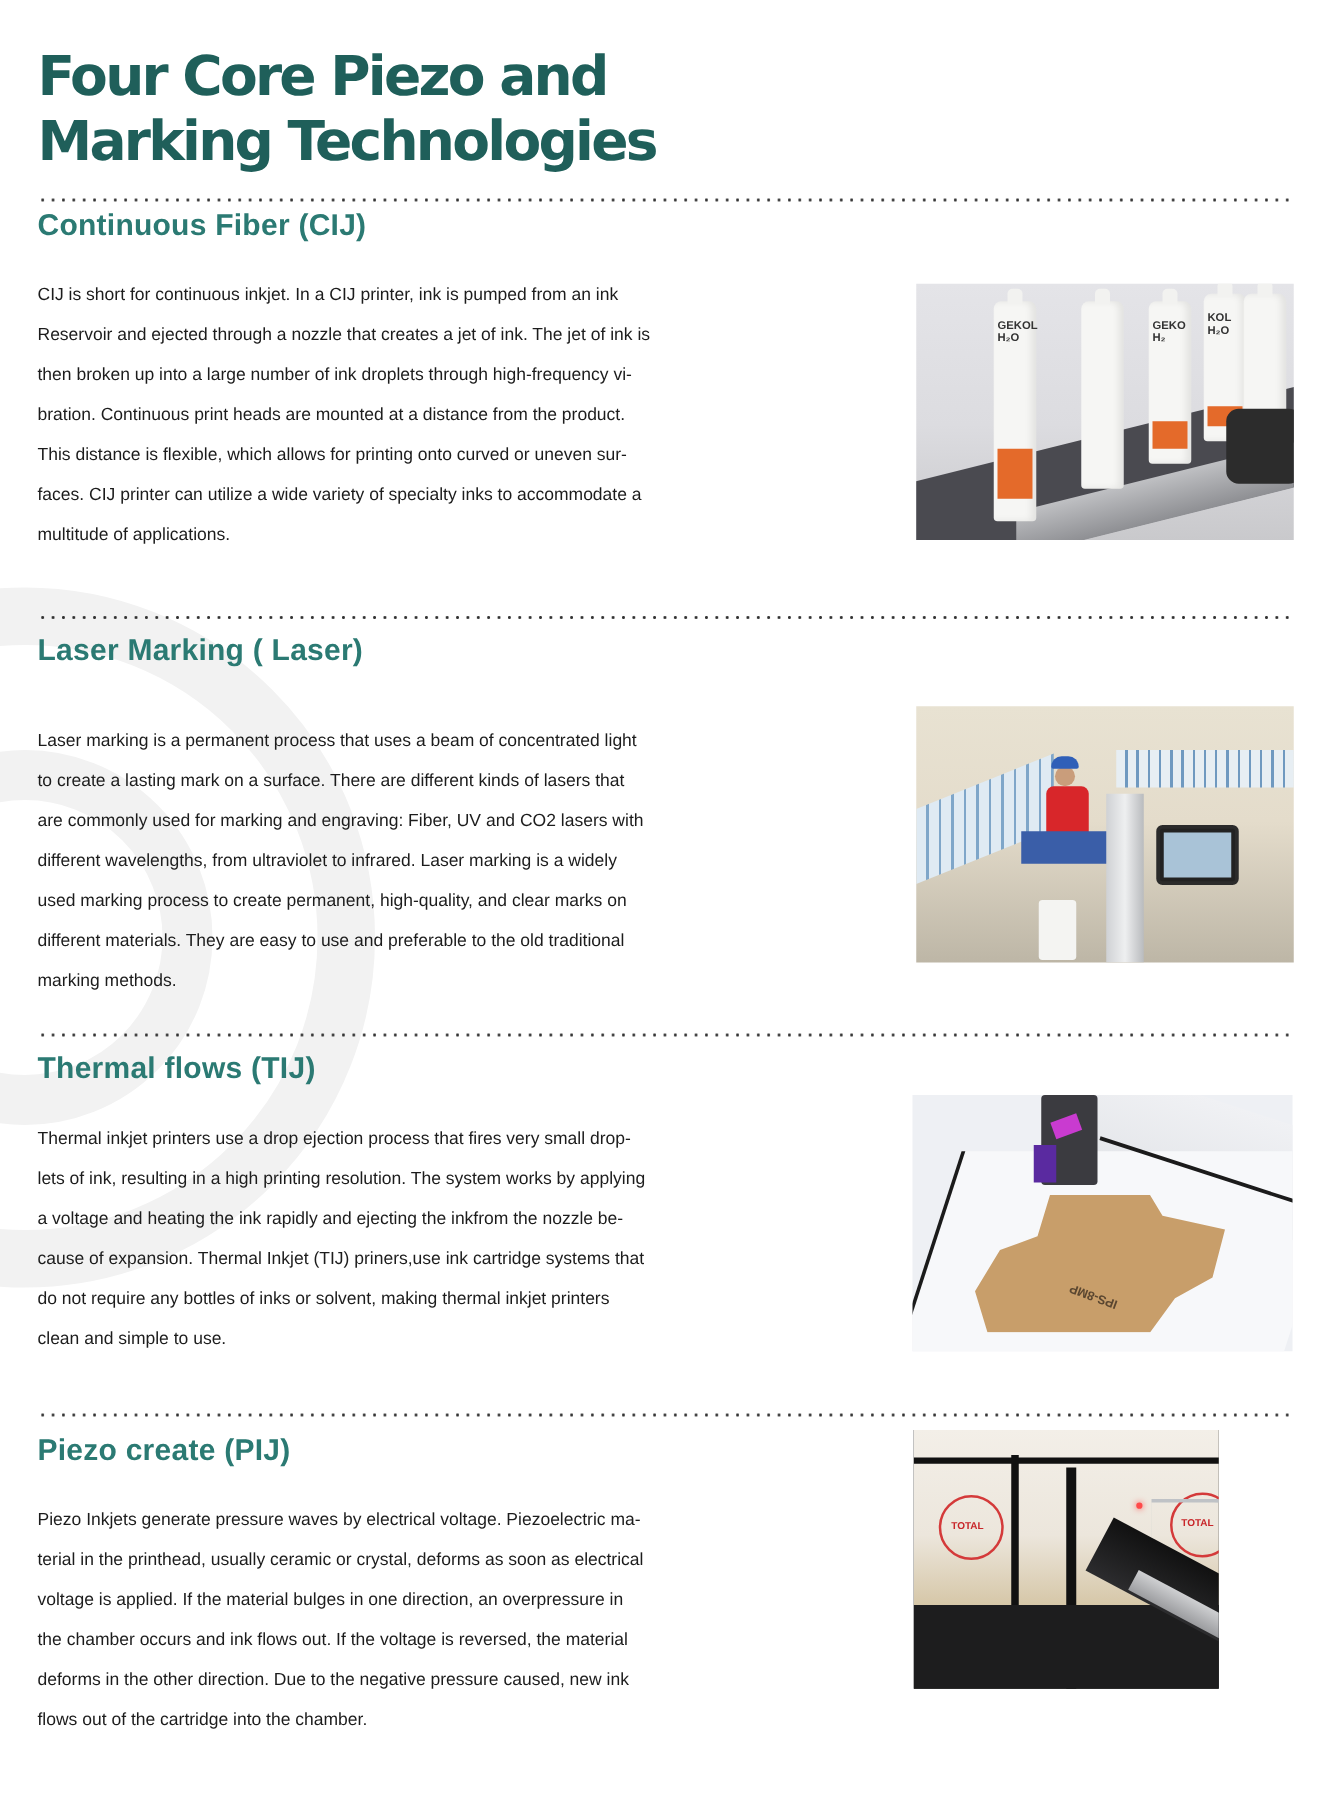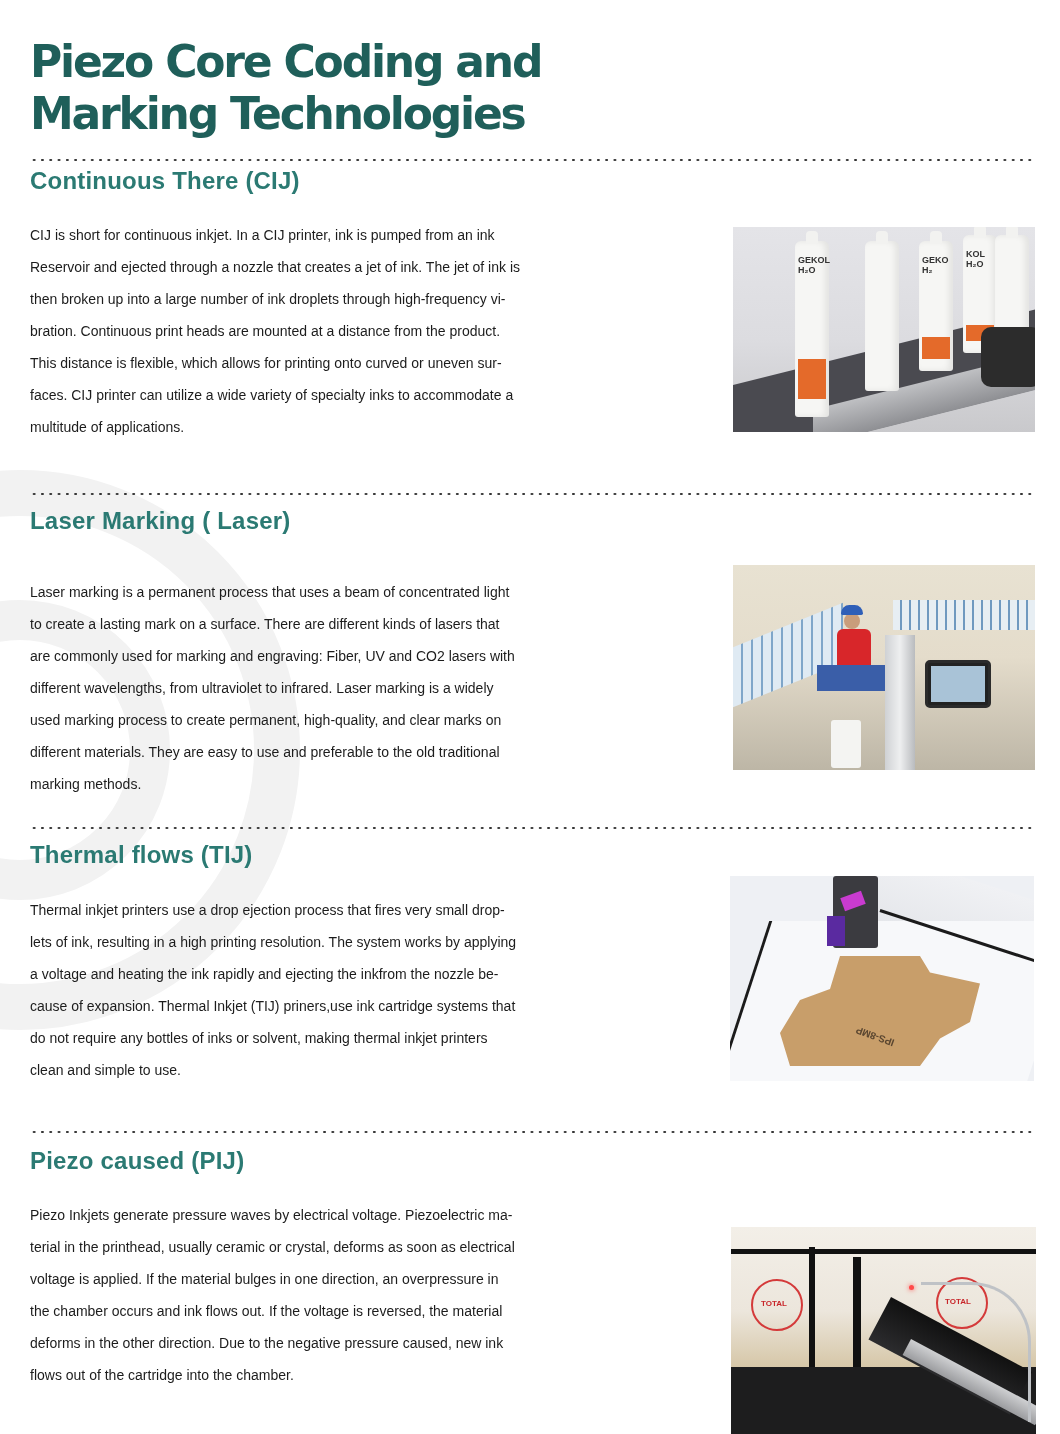--- a/index.html
+++ b/index.html
@@ -67,43 +67,43 @@
   .ph-tij .bed { position:absolute; left:10px; top:45px; width:310px; height:180px; background:#f7f8fa; transform: skewX(-18deg); border-left:3px solid #1b1b1b; }
   .ph-tij .backrail { position:absolute; left:120px; top:0; width:220px; height:92px; background:linear-gradient(180deg,#f0f1f4,#e2e4e8); transform: skewY(18deg); }
   .ph-tij .blackline { position:absolute; left:150px; top:33px; width:190px; height:3px; background:#1b1b1b; transform: rotate(18deg); transform-origin:left; }
   .ph-tij .carriage { position:absolute; left:103px; top:0; width:45px; height:72px; background:#3b3b40; border-radius:3px; }
   .ph-tij .cart { position:absolute; left:97px; top:40px; width:18px; height:30px; background:#5a2aa0; }
   .ph-tij .cart-top { position:absolute; left:112px; top:18px; width:22px; height:14px; background:#c93bd0; transform: rotate(-20deg); }
   .ph-tij .box { position:absolute; left:50px; top:80px; width:200px; height:110px; background:#c89e6a; clip-path: polygon(30% 0,70% 0,75% 15%,100% 25%,95% 60%,80% 75%,70% 100%,5% 100%,0 70%,10% 40%,25% 30%); }
   .ph-tij .box-text { position:absolute; left:125px; top:155px; font-size:10px; color:#5a4630; transform: rotate(200deg); font-weight:bold; }
 
   
-  .ph-pij { left: 731px; top: 1227px; width: 305px; height: 207px; background: #000000; }
+  .ph-pij { left: 731px; top: 1144px; width: 244px; height: 207px; background: #000000; }
   .ph-pij .boxes { position:absolute; left:0; top:0; width:305px; height:140px; background: linear-gradient(180deg,#f3efe8 0%,#ece6dc 60%,#d6c7a8 100%); }
   .ph-pij .logo { position:absolute; width:52px; height:52px; border:2px solid #d43a3a; border-radius:50%; }
   .ph-pij .logo-text { position:absolute; font-size:8px; font-weight:bold; color:#c8262a; }
   .ph-pij .frame-v { position:absolute; background:#111; }
   .ph-pij .belt { position:absolute; left:0; top:140px; width:305px; height:67px; background:#1d1d1e; }
   .ph-pij .arm { position:absolute; left:160px; top:70px; width:160px; height:48px; background:linear-gradient(180deg,#111,#2c2c2e); transform: rotate(28deg); transform-origin:left top; }
   .ph-pij .arm-rail { position:absolute; left:180px; top:112px; width:150px; height:18px; background:linear-gradient(180deg,#cfd0d2,#9b9c9f); transform: rotate(28deg); transform-origin:left top; }
   .ph-pij .cable { position:absolute; left:190px; top:55px; width:110px; height:140px; border:3px solid #bfc2c6; border-left:none; border-bottom:none; border-radius:0 60px 0 0; }
   .ph-pij .laserdot { position:absolute; left:178px; top:58px; width:5px; height:5px; border-radius:50%; background:#ff4a4a; box-shadow:0 0 5px #ff4a4a; }
 </style>
 </head>
 <body>
 
 <div class="watermark" style="left:-260px; top:470px; width:560px; height:560px;">
   <div class="wm-ring" style="left:0; top:0; width:560px; height:560px;"></div>
   <div class="wm-ring" style="left:130px; top:130px; width:300px; height:300px; border-width:40px;"></div>
 </div>
 
-<h1 class="page-title">Piezo Core Coding and Marking Technologies</h1>
+<h1 class="page-title">Four Core Piezo and Marking Technologies</h1>
 
 <div class="separator" style="top:158px;"></div>
-<h2 class="section-heading" style="top:166px;">Continuous There (CIJ)</h2>
+<h2 class="section-heading" style="top:166px;">Continuous Fiber (CIJ)</h2>
 <p class="section-body" style="top:219px;">CIJ is short for continuous inkjet. In a CIJ printer, ink is pumped from an ink
 Reservoir and ejected through a nozzle that creates a jet of ink. The jet of ink is
 then broken up into a large number of ink droplets through high-frequency vi-
 bration. Continuous print heads are mounted at a distance from the product.
 This distance is flexible, which allows for printing onto curved or uneven sur-
 faces. CIJ printer can utilize a wide variety of specialty inks to accommodate a
 multitude of applications.</p>
 <div class="photo ph-cij">
   <div class="rail"></div>
   <div class="rail2"></div>
@@ -167,21 +167,21 @@
   <div class="bed"></div>
   <div class="blackline"></div>
   <div class="box"></div>
   <div class="box-text">IPS-8MP</div>
   <div class="carriage"></div>
   <div class="cart"></div>
   <div class="cart-top"></div>
 </div>
 
 <div class="separator" style="top:1130px;"></div>
-<h2 class="section-heading" style="top:1146px;">Piezo caused (PIJ)</h2>
+<h2 class="section-heading" style="top:1146px;">Piezo create (PIJ)</h2>
 <p class="section-body" style="top:1199px;">Piezo Inkjets generate pressure waves by electrical voltage. Piezoelectric ma-
 terial in the printhead, usually ceramic or crystal, deforms as soon as electrical
 voltage is applied. If the material bulges in one direction, an overpressure in
 the chamber occurs and ink flows out. If the voltage is reversed, the material
 deforms in the other direction. Due to the negative pressure caused, new ink
 flows out of the cartridge into the chamber.</p>
 <div class="photo ph-pij">
   <div class="boxes"></div>
   <div class="logo" style="left:20px; top:52px;"></div>
   <div class="logo-text" style="left:30px; top:72px;">TOTAL</div>

